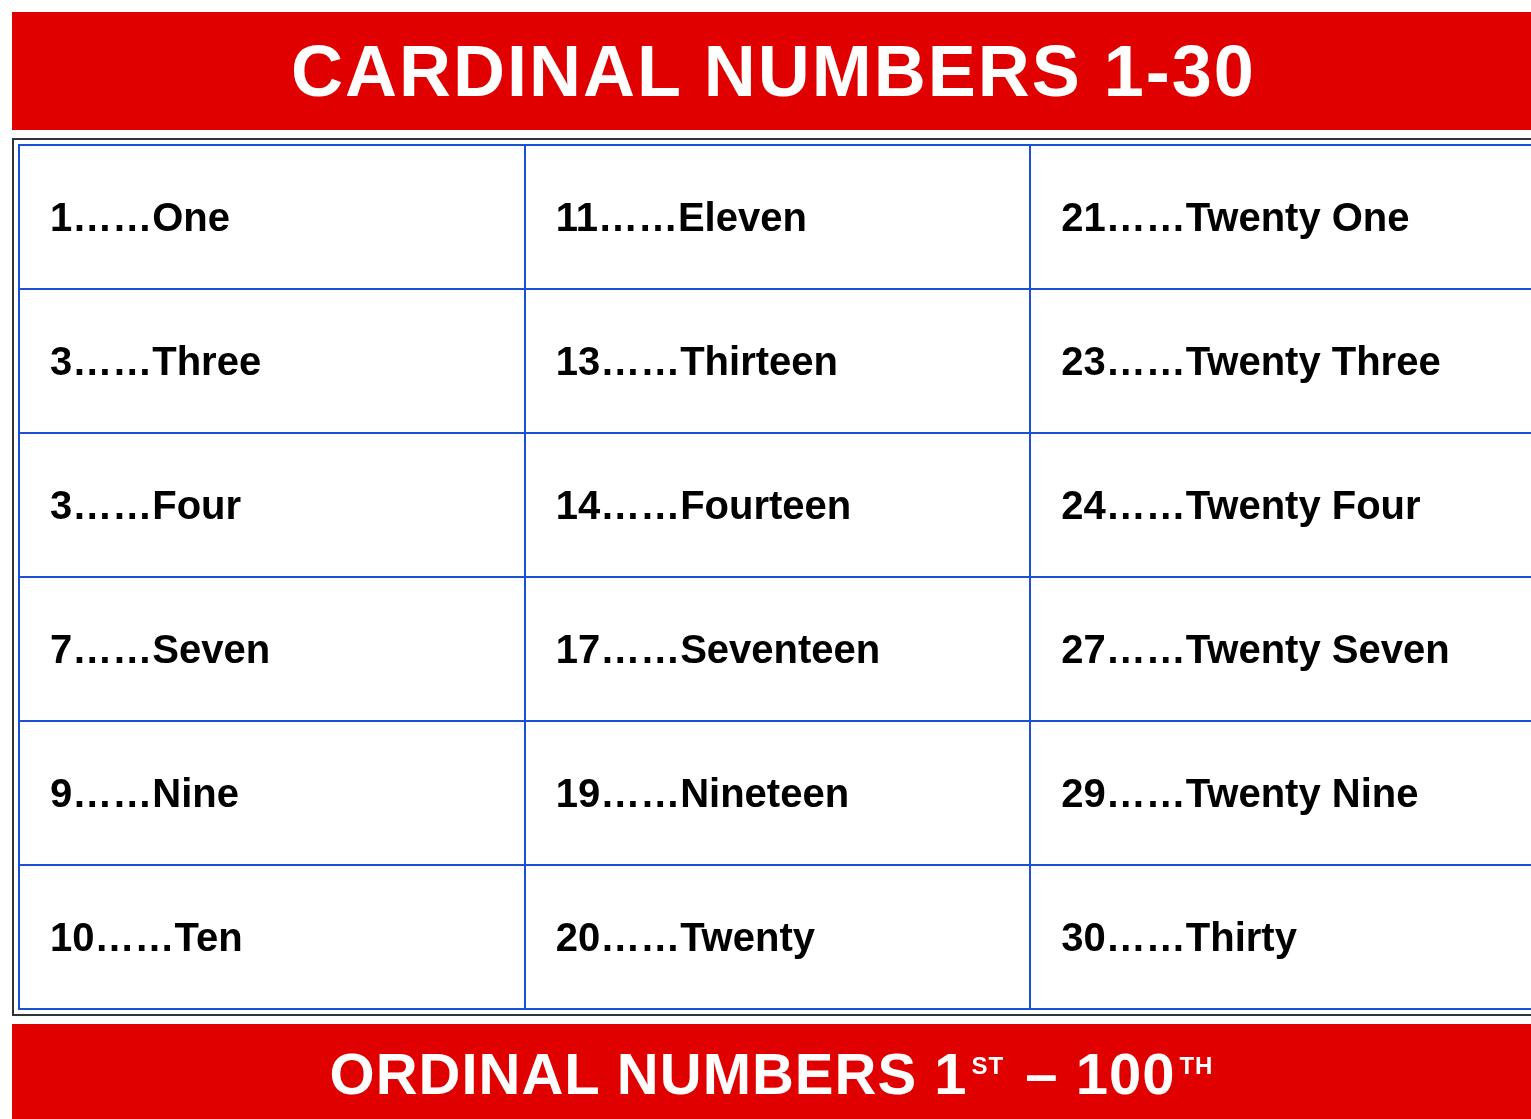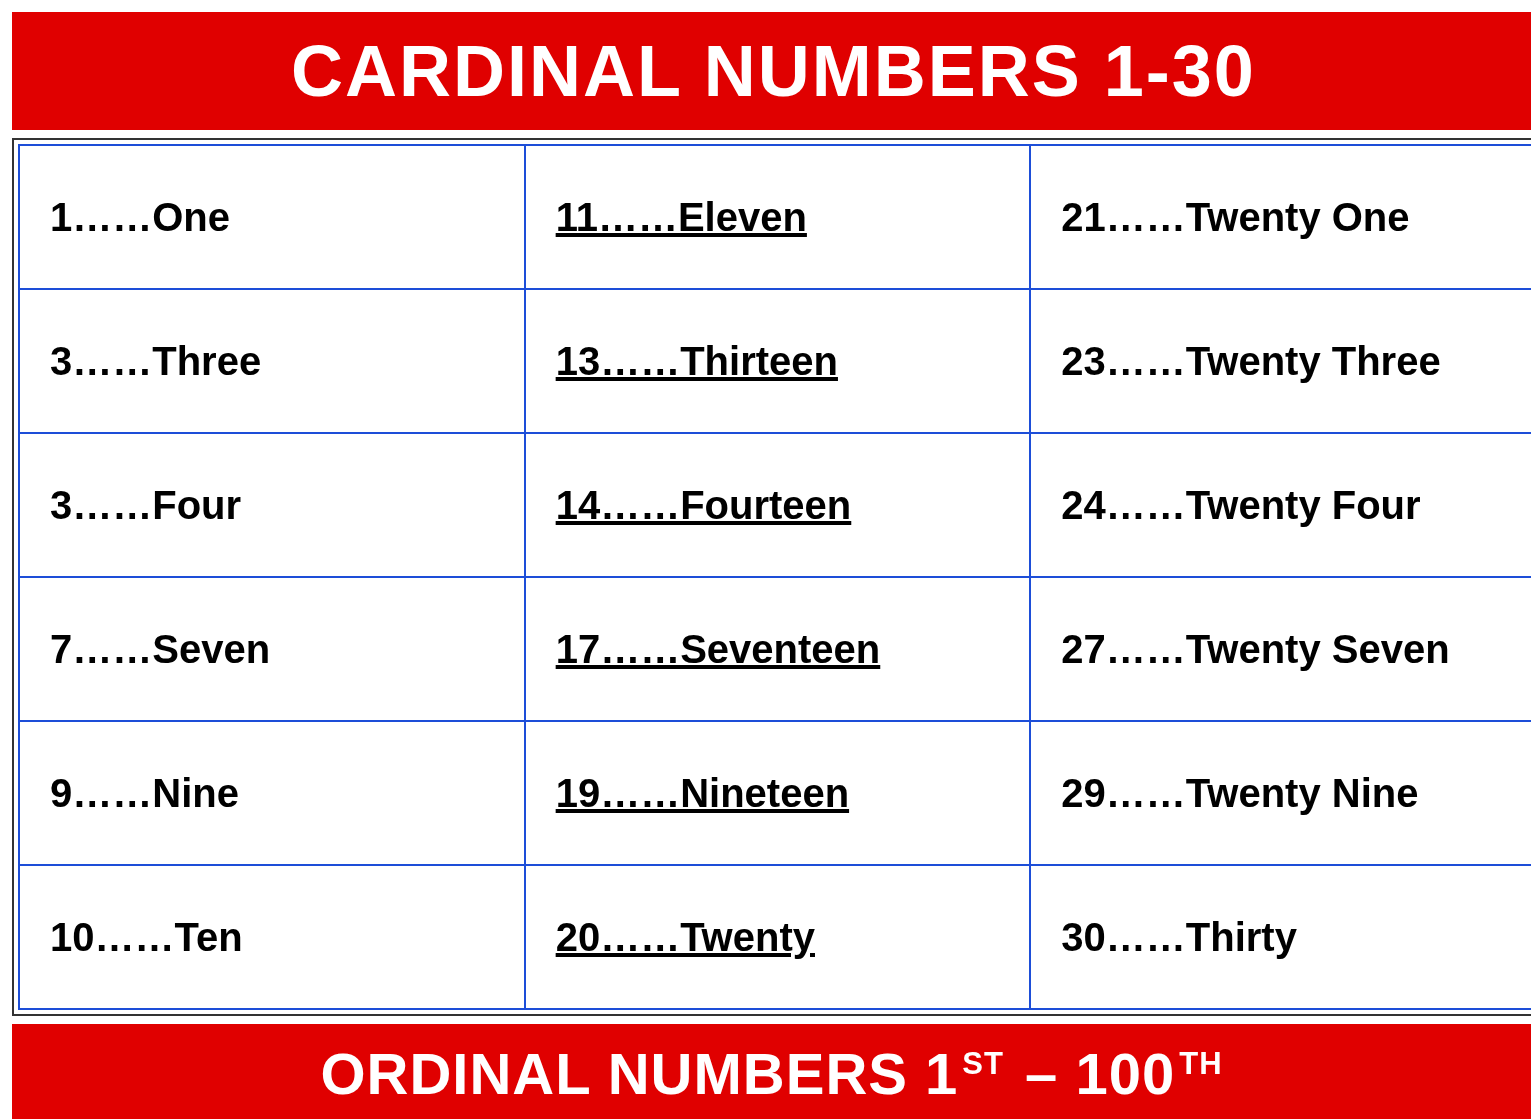--- a/index.html
+++ b/index.html
@@ -48,38 +48,37 @@
       height: 90px;
       vertical-align: middle;
       color: #000;
     }
 
     #numbers-table td:nth-child(1) {
       width: 33.33%;
     }
     #numbers-table td:nth-child(2) {
       width: 33.33%;
-      text-decoration: underline;
     }
     #numbers-table td:nth-child(3) {
       width: 33.33%;
     }
 
     #footer {
       background: #e00000;
       color: #fff;
       text-align: center;
       font-size: 58px;
       font-weight: 900;
       padding: 16px 20px;
       letter-spacing: 1px;
     }
 
     sup {
-      font-size: 31px;
+      font-size: 24px;
       font-weight: 900;
     }
   </style>
 </head>
 <body>
 
 <div id="header">
   <span>CARDINAL NUMBERS 1-30</span>
 </div>
 

